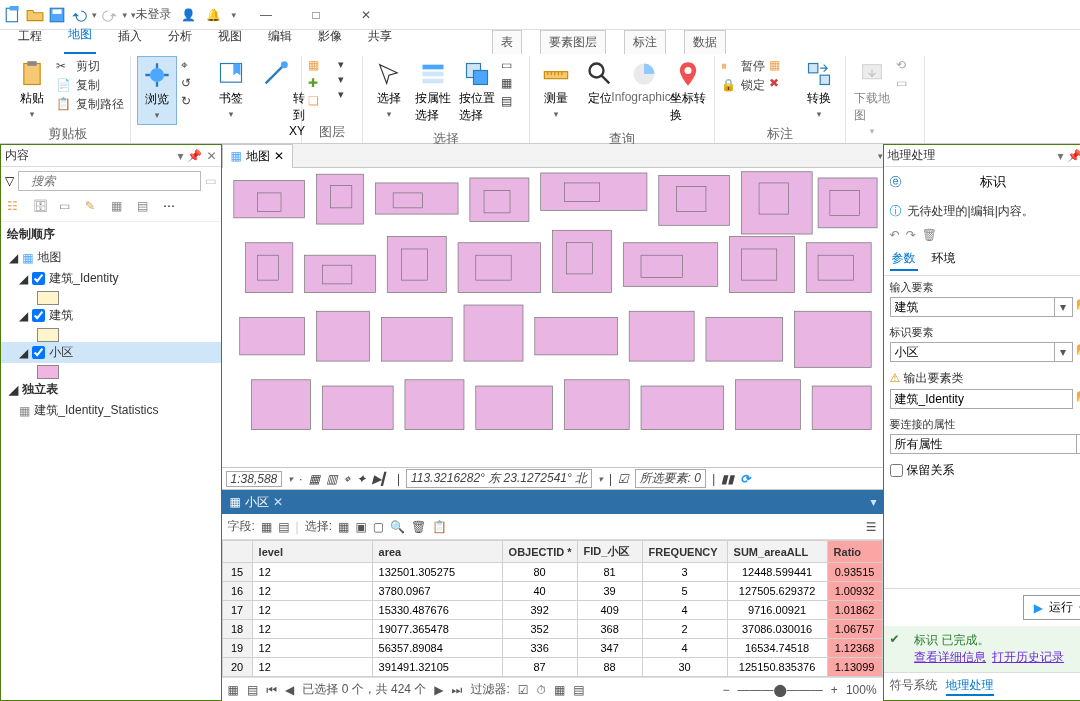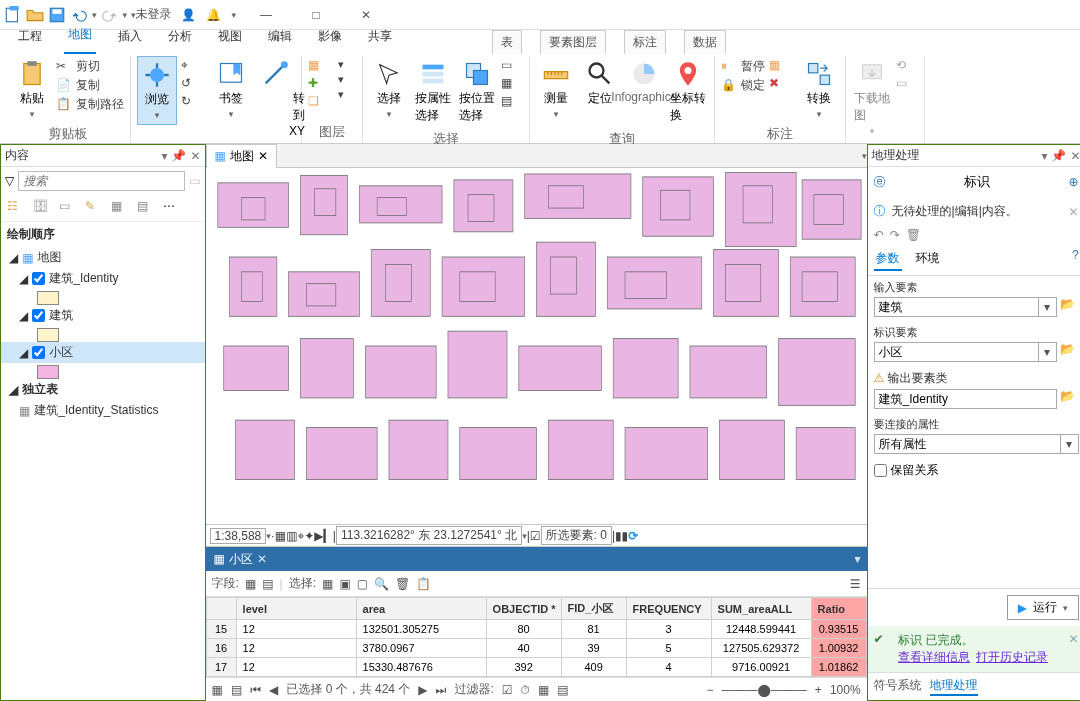--- a/index.html
+++ b/index.html
@@ -35,36 +35,36 @@
 
 
 .main { position: absolute; top: 144px; bottom: 0; left: 0; right: 0; display: flex; }
 .panel { background: #fff; border: 1px solid #4d7c0f; display: flex; flex-direction: column; }
 
 
 .contents { width: 255px; }
 .panelhead { height: 22px; display: flex; align-items: center; justify-content: space-between; padding: 0 4px; border-bottom: 1px solid #ddd; font-size: 12px; color: #333; }
 .panelhead .phtools { display: flex; gap: 4px; color: #777; }
 .search-row { padding: 4px; display: flex; gap: 4px; align-items: center; }
-.search-row input { flex: 1; height: 20px; border: 1px solid #bbb; padding: 0 4px; font-style: italic; color: #888; }
+.search-row input { flex: 1; height: 20px; border: 1px solid #bbb; padding: 0 12px; font-style: italic; color: #888; }
 .toc-tools { display: flex; gap: 6px; padding: 4px 6px; align-items: center; border-bottom: 1px solid #eee; }
 .toc-tools .ti { width: 20px; height: 18px; }
 .toc-sec { padding: 4px 6px; font-weight: bold; color: #333; }
 .toc-item { display: flex; align-items: center; gap: 4px; padding: 2px 8px 2px 18px; color: #333; }
 .toc-item.selected { background: #cfe6f9; }
 .swatch { width: 22px; height: 14px; border: 1px solid #888; margin-left: 36px; margin-top: 2px; }
 .toc-collapse { padding-left: 8px; }
 
 
 .center { flex: 1; display: flex; flex-direction: column; }
 .maptabbar { height: 24px; display: flex; align-items: center; border-bottom: 1px solid #c7c7c7; background: #f3f3f3; }
 .maptab { display: flex; align-items: center; gap: 4px; padding: 2px 8px; background: #fff; border: 1px solid #c7c7c7; border-bottom: none; height: 24px; }
 .mapview { flex: 1; position: relative; background: #fff; overflow: hidden; }
 .mapview svg { width: 100%; height: 100%; }
-.mapstatus { height: 22px; display: flex; align-items: center; padding: 0 4px; border-top: 1px solid #c7c7c7; background: #fff; font-size: 11px; color: #444; }
+.mapstatus { height: 22px; display: flex; align-items: center; gap: 6px; padding: 0 4px; border-top: 1px solid #c7c7c7; background: #fff; font-size: 11px; color: #444; font-style: italic; }
 .mapstatus .scale { border: 1px solid #aaa; padding: 0 4px; }
 .mapstatus .coords { border: 1px solid #aaa; padding: 0 4px; }
 .mapstatus .sel { border: 1px solid #aaa; padding: 0 4px; }
 .refresh { color: #2196f3; font-weight: bold; }
 
 
 .tablepanel { border-top: 1px solid #c7c7c7; background: #fff; }
 .tabletabbar { height: 24px; background: #2f6fa7; display: flex; align-items: center; }
 .tabletab { display: flex; align-items: center; gap: 4px; padding: 0 8px; height: 24px; background: #2f6fa7; color: #fff; }
 .tabletab .x { color: #cfe6f9; }
@@ -612,20 +612,50 @@
           <tr>
                 <td>17</td>
                 <td>12</td>
                 <td>15330.487676</td>
                 <td>392</td>
                 <td>409</td>
                 <td>4</td>
                 <td>9716.00921</td>
                 <td class="ratio">1.01862</td>
               </tr>
+          <tr>
+                <td>18</td>
+                <td>12</td>
+                <td>19077.365478</td>
+                <td>352</td>
+                <td>368</td>
+                <td>2</td>
+                <td>37086.030016</td>
+                <td class="ratio">1.06757</td>
+              </tr>
+          <tr>
+                <td>19</td>
+                <td>12</td>
+                <td>56357.89084</td>
+                <td>336</td>
+                <td>347</td>
+                <td>4</td>
+                <td>16534.74518</td>
+                <td class="ratio">1.12368</td>
+              </tr>
+          <tr>
+                <td>20</td>
+                <td>12</td>
+                <td>391491.32105</td>
+                <td>87</td>
+                <td>88</td>
+                <td>30</td>
+                <td>125150.835376</td>
+                <td class="ratio">1.13099</td>
+              </tr>
         </tbody>
           </table>
       </div>
       <div class="tablestatus">
         <span>▦</span>
         <span>▤</span>
         <span>⏮</span>
         <span>◀</span>
         <span>已选择 0 个，共 424 个</span>
         <span>▶</span>

